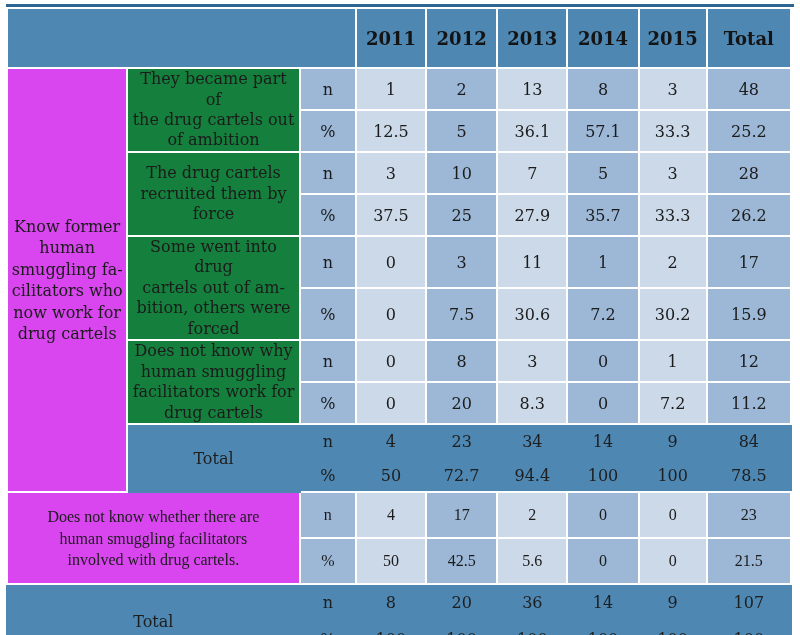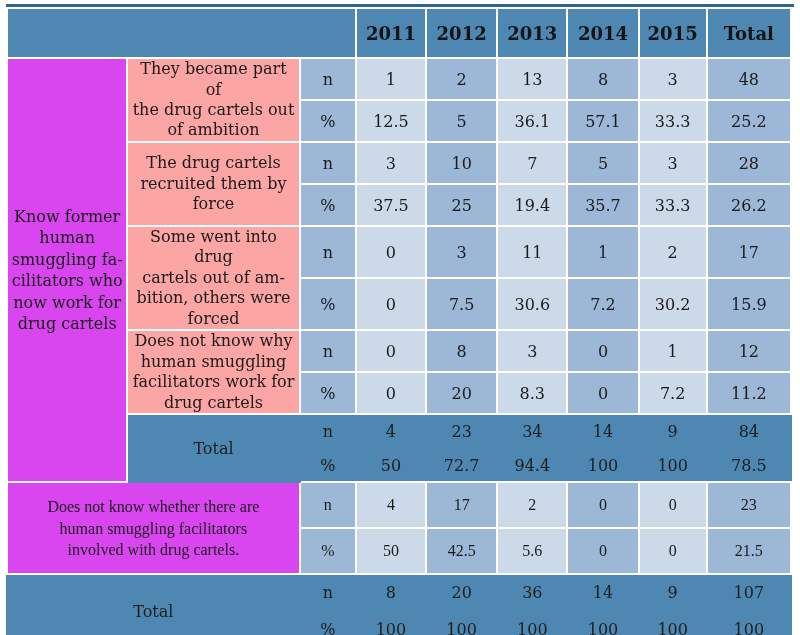--- a/index.html
+++ b/index.html
@@ -24,40 +24,40 @@
     width: 786px;
   }
   td {
     border: 2px solid #ffffff;
     text-align: center;
     vertical-align: middle;
     font-size: 16px;
     padding: 0 2px;
     overflow: hidden;
   }
-  tr.h-hdr  { height: 50px; }
+  tr.h-hdr  { height: 60px; }
   tr.h-cat  { height: 42px; }
   tr.h-band1{ height: 34px; }
   tr.h-dnk  { height: 46px; font-family: Liberation Serif, serif; }
   tr.h-band2{ height: 37px; }
 
   .hdr {
     background: #4d87b2;
     font-weight: bold;
     font-size: 18px;
     color: #141414;
   }
   .glabel {
     background: #d946ef;
     white-space: pre-line;
     line-height: 1.34;
     font-size: 16px;
   }
   .slabel {
-    background: #fca5a5;
+    background: #15803d;
     white-space: pre-line;
     line-height: 1.28;
     font-size: 16px;
   }
   .np      { background: #9cb8d6; }
   .c-light { background: #cbd9e8; }
   .c-med   { background: #9cb8d6; }
   .dark {
     background: #4d87b2;
     border-color: #4d87b2;
@@ -130,21 +130,21 @@
     <td class="c-med">10</td>
     <td class="c-light">7</td>
     <td class="c-med">5</td>
     <td class="c-light">3</td>
     <td class="c-med">28</td>
   </tr>
   <tr class="h-cat">
     <td class="np">%</td>
     <td class="c-light">37.5</td>
     <td class="c-med">25</td>
-    <td class="c-light">19.4</td>
+    <td class="c-light">27.9</td>
     <td class="c-med">35.7</td>
     <td class="c-light">33.3</td>
     <td class="c-med">26.2</td>
   </tr>
 
   <tr class="h-cat">
     <td class="slabel" rowspan="2">Some went into drug
 cartels out of am-
 bition, others were
 forced</td>

